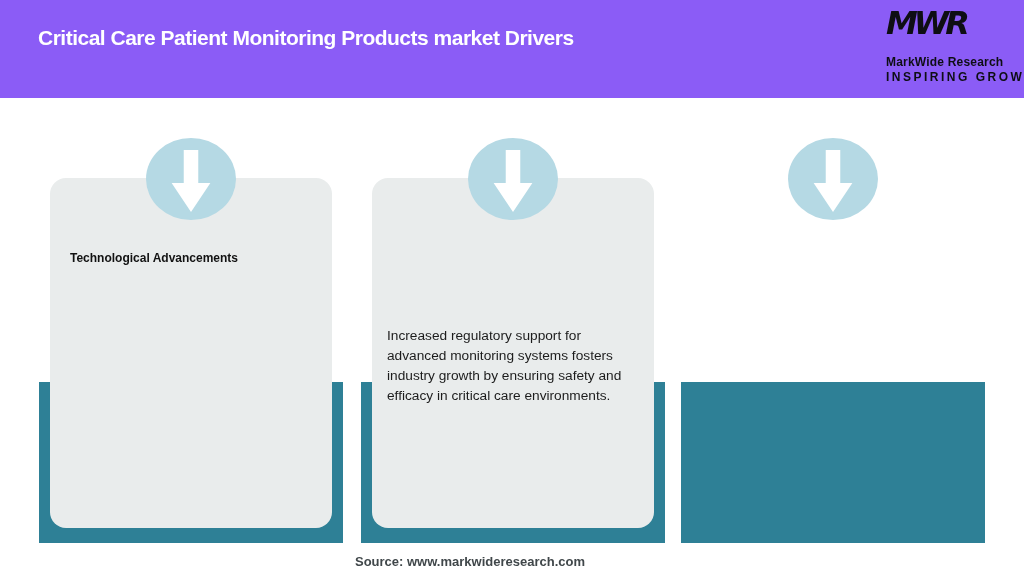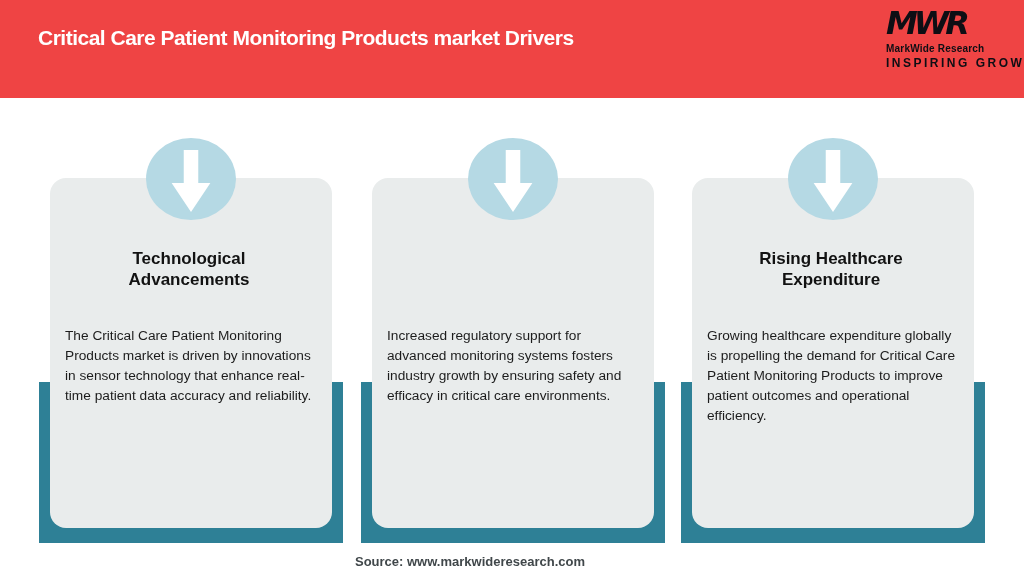--- a/index.html
+++ b/index.html
@@ -10,21 +10,21 @@
     background: #ffffff;
     overflow: hidden;
     font-family: "Liberation Sans", sans-serif;
   }
 
   
   .header {
     position: absolute;
     top: 0; left: 0;
     width: 1024px; height: 98px;
-    background: #ef4444;
+    background: #8b5cf6;
   }
   .header-title {
     position: absolute;
     left: 38px; top: 26px;
     font-size: 21px;
     font-weight: bold;
     letter-spacing: -0.5px;
     color: #ffffff;
     white-space: nowrap;
   }
@@ -38,24 +38,24 @@
   }
   .logo-mark {
     font-family: "DejaVu Sans", sans-serif;
     font-style: italic;
     font-weight: 800;
     font-size: 32px;
     letter-spacing: -4px;
     line-height: 30px;
   }
   .logo-name {
-    font-size: 10px;
+    font-size: 12px;
     font-weight: bold;
     letter-spacing: 0.2px;
-    margin-top: 6px;
+    margin-top: 18px;
     white-space: nowrap;
   }
   .logo-tagline {
     font-size: 12px;
     font-weight: bold;
     letter-spacing: 2.5px;
     margin-top: 3px;
     white-space: nowrap;
   }
 
@@ -94,22 +94,21 @@
     z-index: 3;
   }
   .arrow-icon {
     position: absolute;
     top: 12px; left: 25px;
     width: 40px; height: 62px;
   }
   .card-title {
     position: absolute;
     top: 70px; left: 20px; right: 24px;
-    text-align: center;
-    font-size: 17px;
+    font-size: 12px;
     line-height: 21px;
     font-weight: bold;
     color: #121212;
   }
   .card-body {
     position: absolute;
     top: 148px; left: 15px; right: 11px;
     text-align: left;
     font-size: 13.7px;
     line-height: 20px;
@@ -144,21 +143,20 @@
       <div class="logo-mark">MWR</div>
       <div class="logo-name">MarkWide Research</div>
       <div class="logo-tagline">INSPIRING GROWTH</div>
     </div>
   </div>
 
   <div class="unit unit-1">
     <div class="frame"></div>
     <div class="card">
       <div class="card-title">Technological Advancements</div>
-      <div class="card-body">The Critical Care Patient Monitoring Products market is driven by innovations in sensor technology that enhance real-time patient data accuracy and reliability.</div>
     </div>
     <div class="circle">
       <svg class="arrow-icon" viewBox="0 0 40 64" xmlns="http://www.w3.org/2000/svg">
         <path d="M12.5 0 H27.5 V34 H40 L20 64 L0 34 H12.5 Z" fill="#ffffff"></path>
       </svg>
     </div>
   </div>
 
   <div class="unit unit-2">
     <div class="frame"></div>
@@ -167,24 +165,20 @@
     </div>
     <div class="circle">
       <svg class="arrow-icon" viewBox="0 0 40 64" xmlns="http://www.w3.org/2000/svg">
         <path d="M12.5 0 H27.5 V34 H40 L20 64 L0 34 H12.5 Z" fill="#ffffff"></path>
       </svg>
     </div>
   </div>
 
   <div class="unit unit-3">
     <div class="frame"></div>
-    <div class="card">
-      <div class="card-title">Rising Healthcare Expenditure</div>
-      <div class="card-body">Growing healthcare expenditure globally is propelling the demand for Critical Care Patient Monitoring Products to improve patient outcomes and operational efficiency.</div>
-    </div>
     <div class="circle">
       <svg class="arrow-icon" viewBox="0 0 40 64" xmlns="http://www.w3.org/2000/svg">
         <path d="M12.5 0 H27.5 V34 H40 L20 64 L0 34 H12.5 Z" fill="#ffffff"></path>
       </svg>
     </div>
   </div>
 
   <div class="source-line">Source: www.markwideresearch.com</div>
 
 </div>

